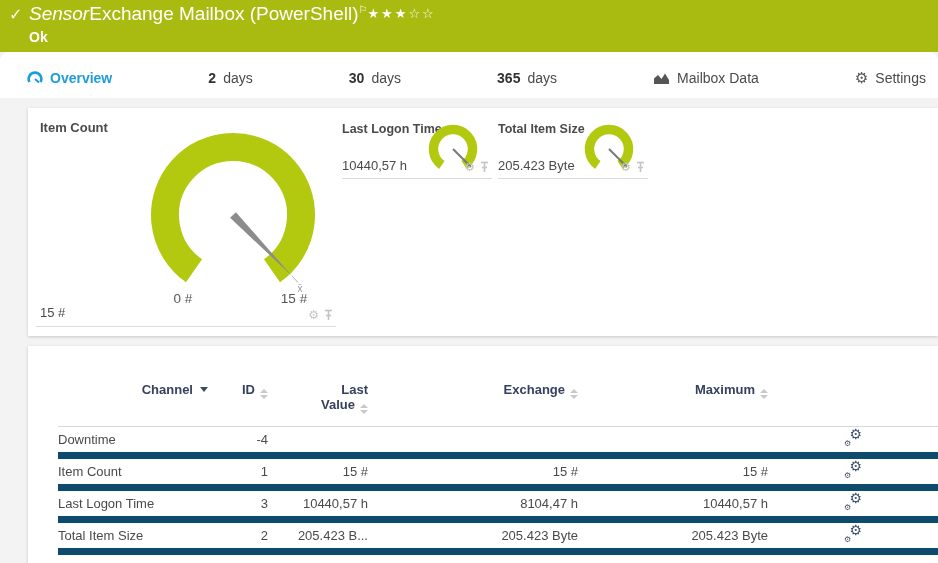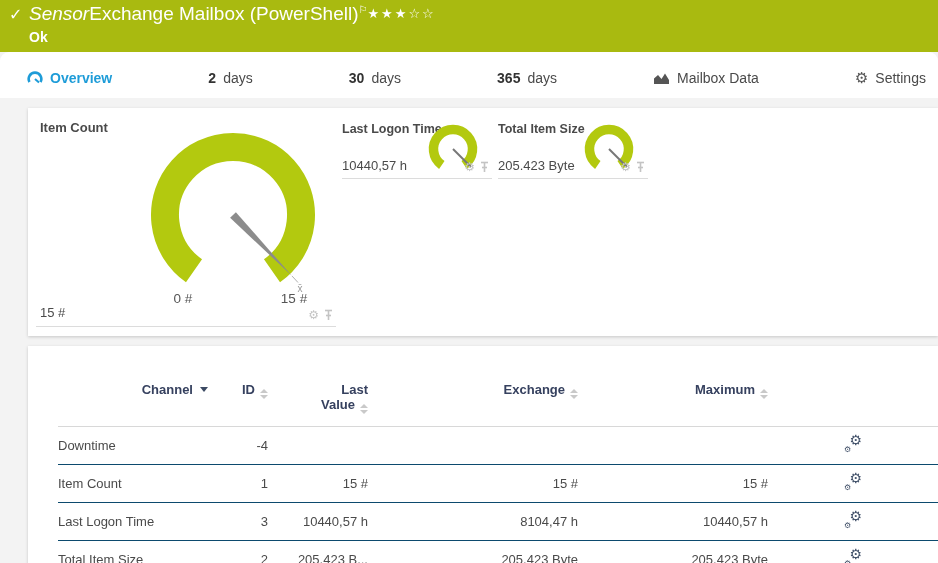--- a/index.html
+++ b/index.html
@@ -47,21 +47,21 @@
   .gicons{position:absolute;right:2px;bottom:5px;display:inline-flex;align-items:center;gap:4px;}
   .gicons .gg{font-family:"DejaVu Sans",sans-serif;font-size:12px;color:#c4c4c4;line-height:1;}
   .bigsvg{position:absolute;left:97px;top:4px;}
   .smallsvg{position:absolute;left:80px;top:5px;}
 
   
   table.channels{border-collapse:collapse;margin:36px 0 0 30px;width:880px;table-layout:fixed;}
   table.channels th{font-size:13px;font-weight:bold;color:#36415f;text-align:right;
     vertical-align:top;padding:0 0 12px 0;border-bottom:1px solid #d8d8d8;}
   table.channels th.ch{text-align:right;}
-  table.channels td{font-size:13px;color:#4a4a4a;padding:9px 0;border-bottom:1px solid #0c4a6e;
+  table.channels td{font-size:13px;color:#4a4a4a;padding:3px 0;border-bottom:7px solid #0c4a6e;
     text-align:right;white-space:nowrap;overflow:hidden;}
   table.channels td.ch{text-align:left;}
   table.channels td.set{text-align:center;}
   .col-ch{width:150px;}.col-id{width:60px;}.col-last{width:100px;}
   .col-min{width:210px;}.col-max{width:190px;}.col-set{width:170px;}
 
   .sort{display:inline-flex;flex-direction:column;gap:2px;margin-left:5px;vertical-align:1px;}
   .sort i{width:0;height:0;border-left:4px solid transparent;border-right:4px solid transparent;}
   .sort .up{border-bottom:4px solid #c9c9c9;}
   .sort .dn{border-top:4px solid #c9c9c9;}

